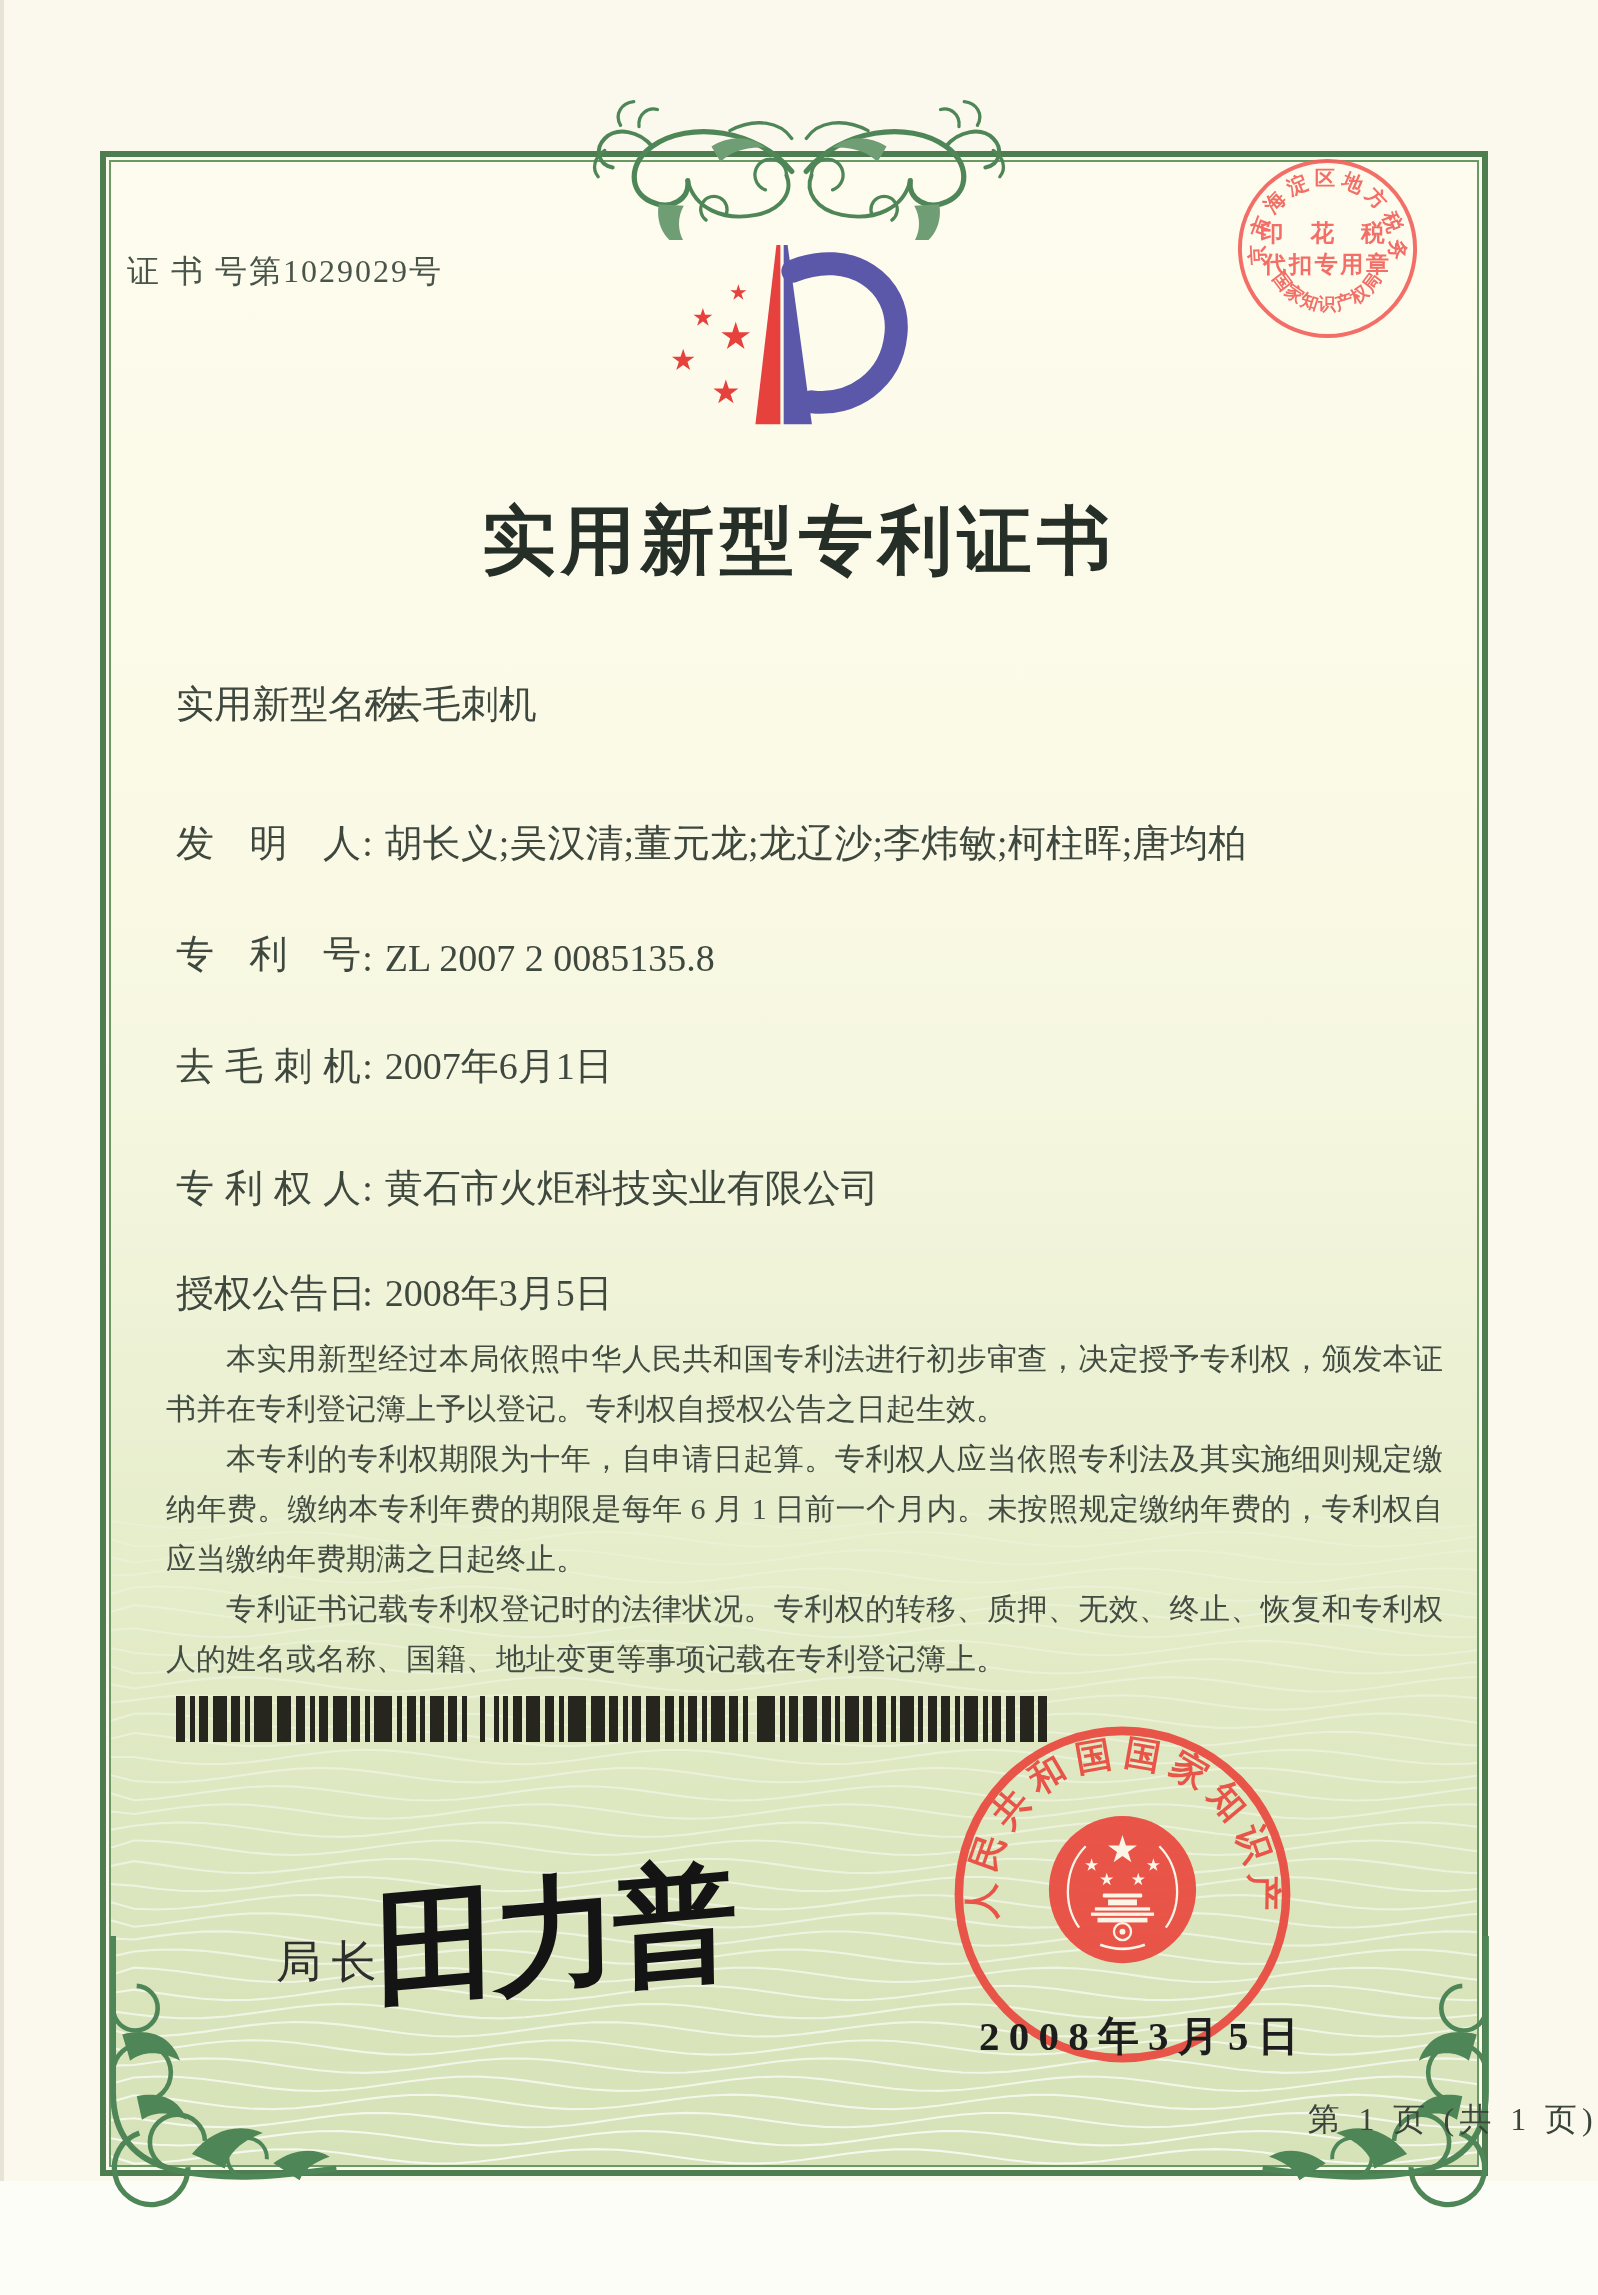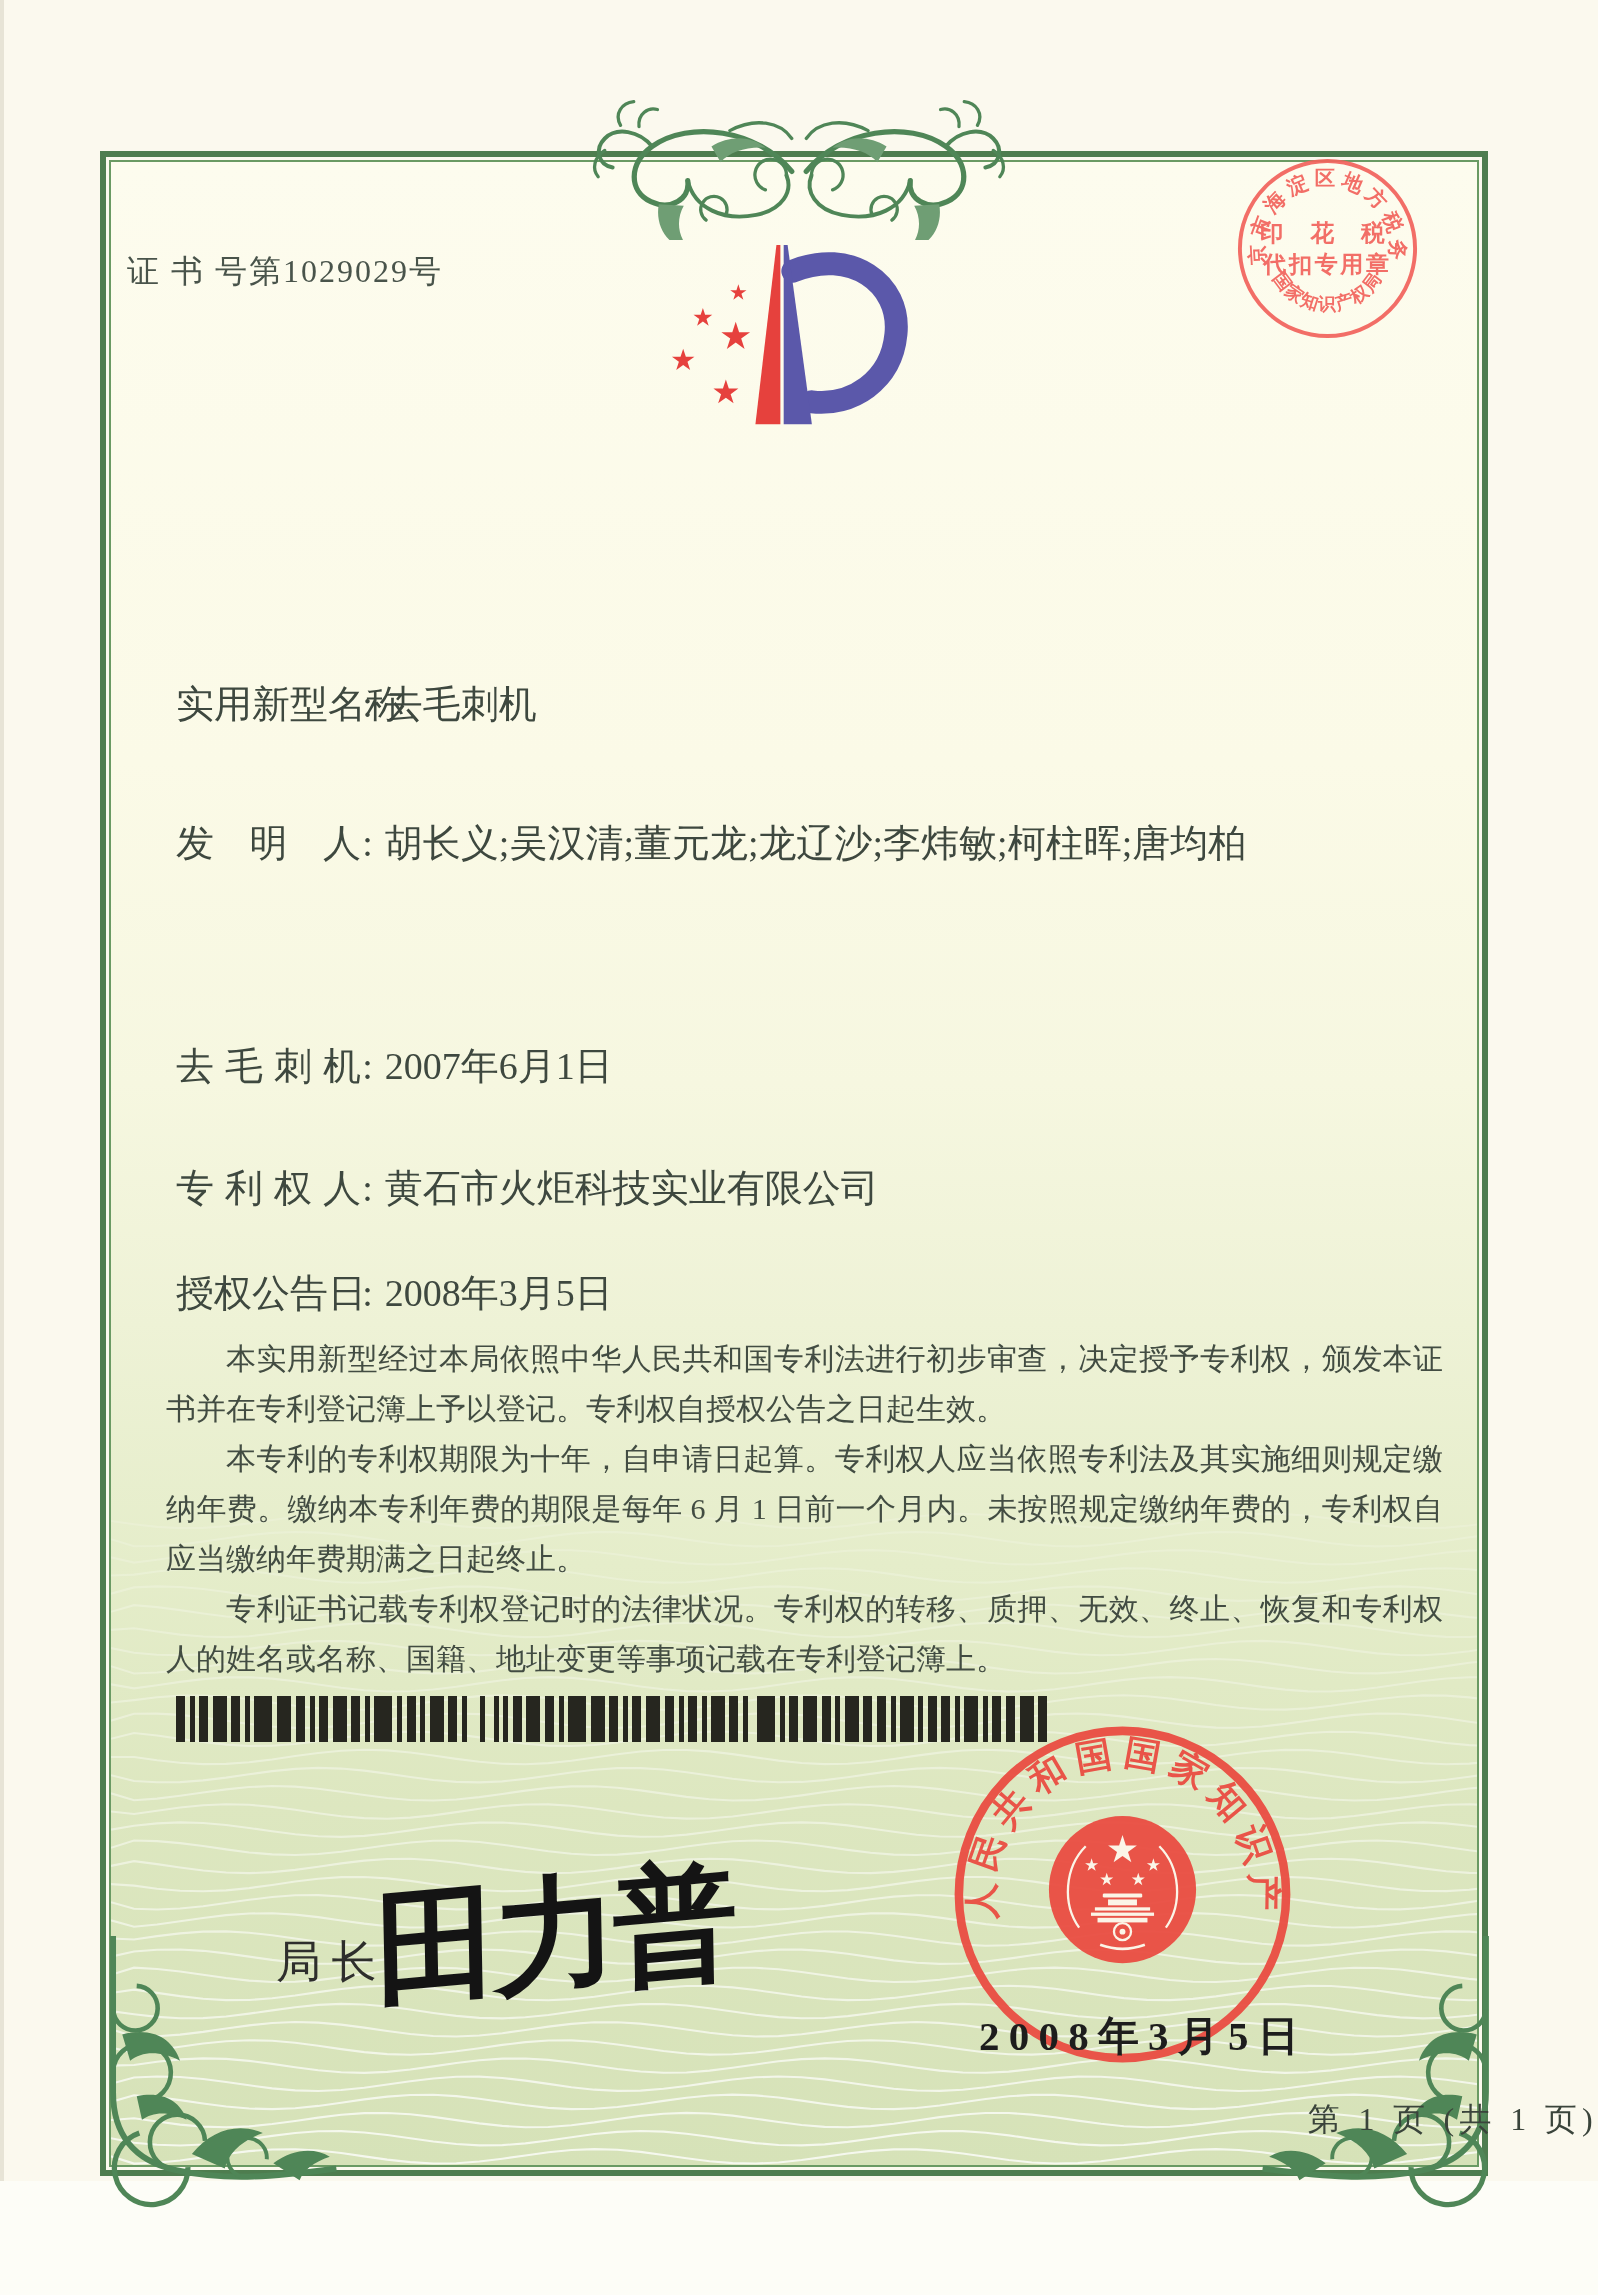--- a/index.html
+++ b/index.html
@@ -164,26 +164,30 @@
     <path d="M205,52 C292,16 370,70 362,148 C355,220 294,258 234,251" fill="none" stroke="#5b58aa" stroke-width="35" stroke-linecap="round"></path>
     <polygon points="191,12 197,12 234,285 191,285" fill="#5b58aa"></polygon>
     <polygon points="180,12 186,12 186,285 148,285" fill="#e6413d"></polygon>
     <use href="#st" transform="translate(122,85) scale(1.3)" fill="#e6413d"></use>
     <use href="#st" transform="translate(68,123) scale(1.5)" fill="#e6413d"></use>
     <use href="#st" transform="translate(118,152) scale(2.3)" fill="#e6413d"></use>
     <use href="#st" transform="translate(38,188) scale(1.8)" fill="#e6413d"></use>
     <use href="#st" transform="translate(103,237) scale(2.0)" fill="#e6413d"></use>
   </svg>
 
+  <div class="abs title">实用新型专利证书</div>
 
   <div class="abs field" style="top:679px">
     <span class="flabel">实用新型名称</span><span class="colon">:</span><span>去毛刺机</span>
   </div>
   <div class="abs field" style="top:818px">
     <span class="flabel">发明人</span><span class="colon">:</span><span>胡长义;吴汉清;董元龙;龙辽沙;李炜敏;柯柱晖;唐均柏</span>
+  </div>
+  <div class="abs field" style="top:929px">
+    <span class="flabel">专利号</span><span class="colon">:</span><span>ZL 2007 2 0085135.8</span>
   </div>
   <div class="abs field" style="top:1041px">
     <span class="flabel">去毛刺机</span><span class="colon">:</span><span>2007年6月1日</span>
   </div>
   <div class="abs field" style="top:1163px">
     <span class="flabel">专利权人</span><span class="colon">:</span><span>黄石市火炬科技实业有限公司</span>
   </div>
   <div class="abs field" style="top:1268px">
     <span class="flabel">授权公告日</span><span class="colon">:</span><span>2008年3月5日</span>
   </div>

